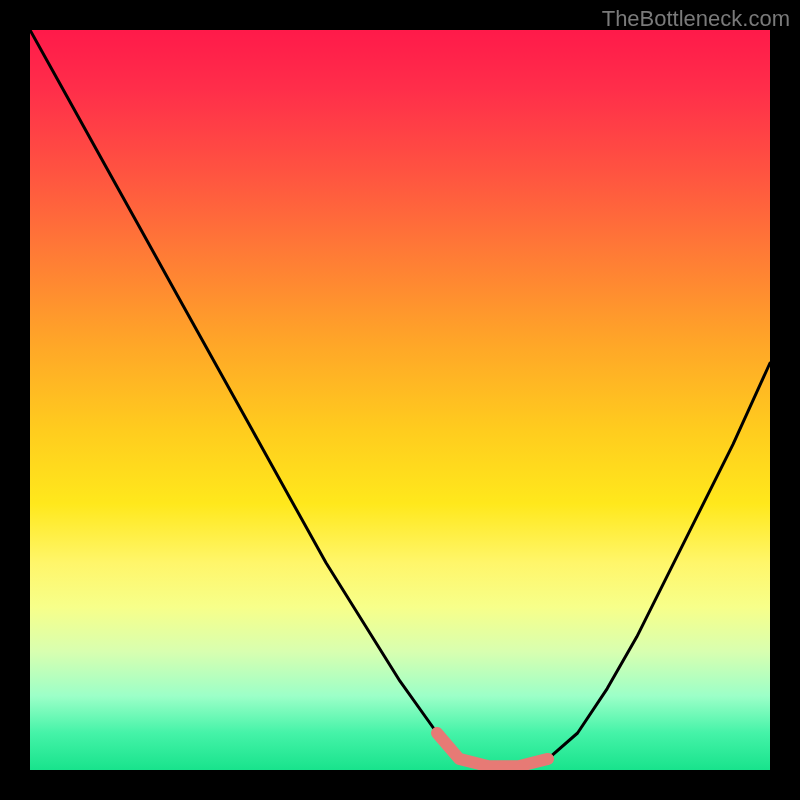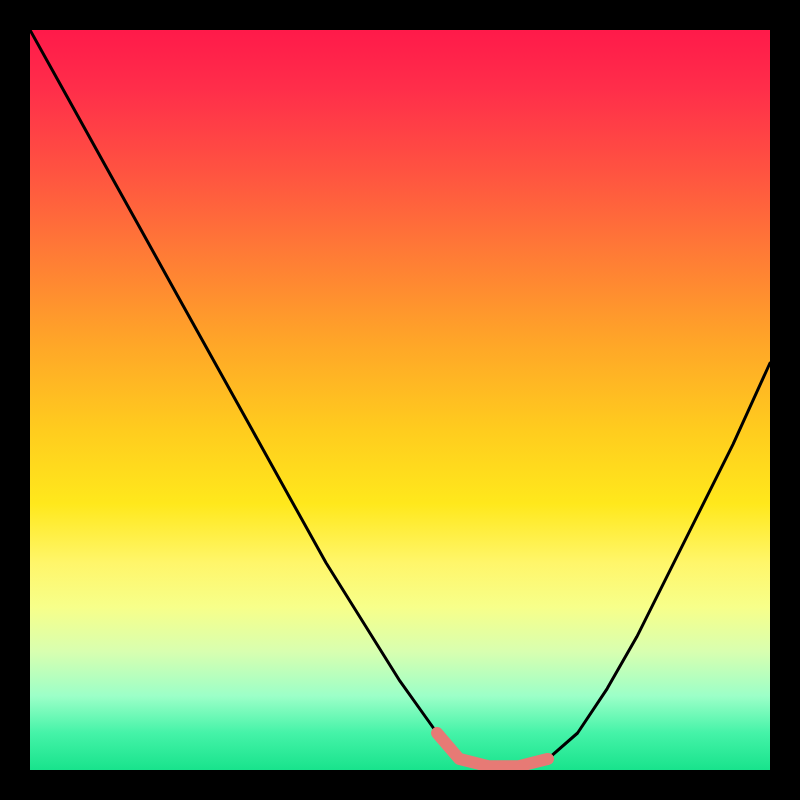--- a/index.html
+++ b/index.html
@@ -52,20 +52,21 @@
     right: 10px;
     font-family: Arial, Helvetica, sans-serif;
     font-size: 22px;
     color: #7a7a7a;
   }
 </style>
 </head>
 <body>
 
 <div class="chart-container">
+  <div class="watermark">TheBottleneck.com</div>
   <div class="plot-area">
     <div class="gradient-bg"></div>
     <svg class="curve-svg" viewBox="0 0 740 740" preserveAspectRatio="none">
       <path id="main-curve" fill="none" stroke="#000" stroke-width="3" stroke-linecap="round" stroke-linejoin="round" d="M0.00 0.00 L37.00 66.60 L74.00 133.20 L111.00 199.80 L148.00 266.40 L185.00 333.00 L222.00 399.60 L259.00 466.20 L296.00 532.80 L333.00 592.00 L370.00 651.20 L407.00 703.00 L429.20 728.90 L458.80 736.30 L488.40 736.30 L518.00 728.90 L547.60 703.00 L577.20 658.60 L606.80 606.80 L636.40 547.60 L666.00 488.40 L703.00 414.40 L740.00 333.00"></path>
       <path id="highlight-curve" fill="none" stroke="#e77a75" stroke-width="12" stroke-linecap="round" stroke-linejoin="round" d="M407.00 703.00 L429.20 728.90 L458.80 736.30 L488.40 736.30 L518.00 728.90"></path>
     </svg>
   </div>
 </div>
 
 </body></html>

